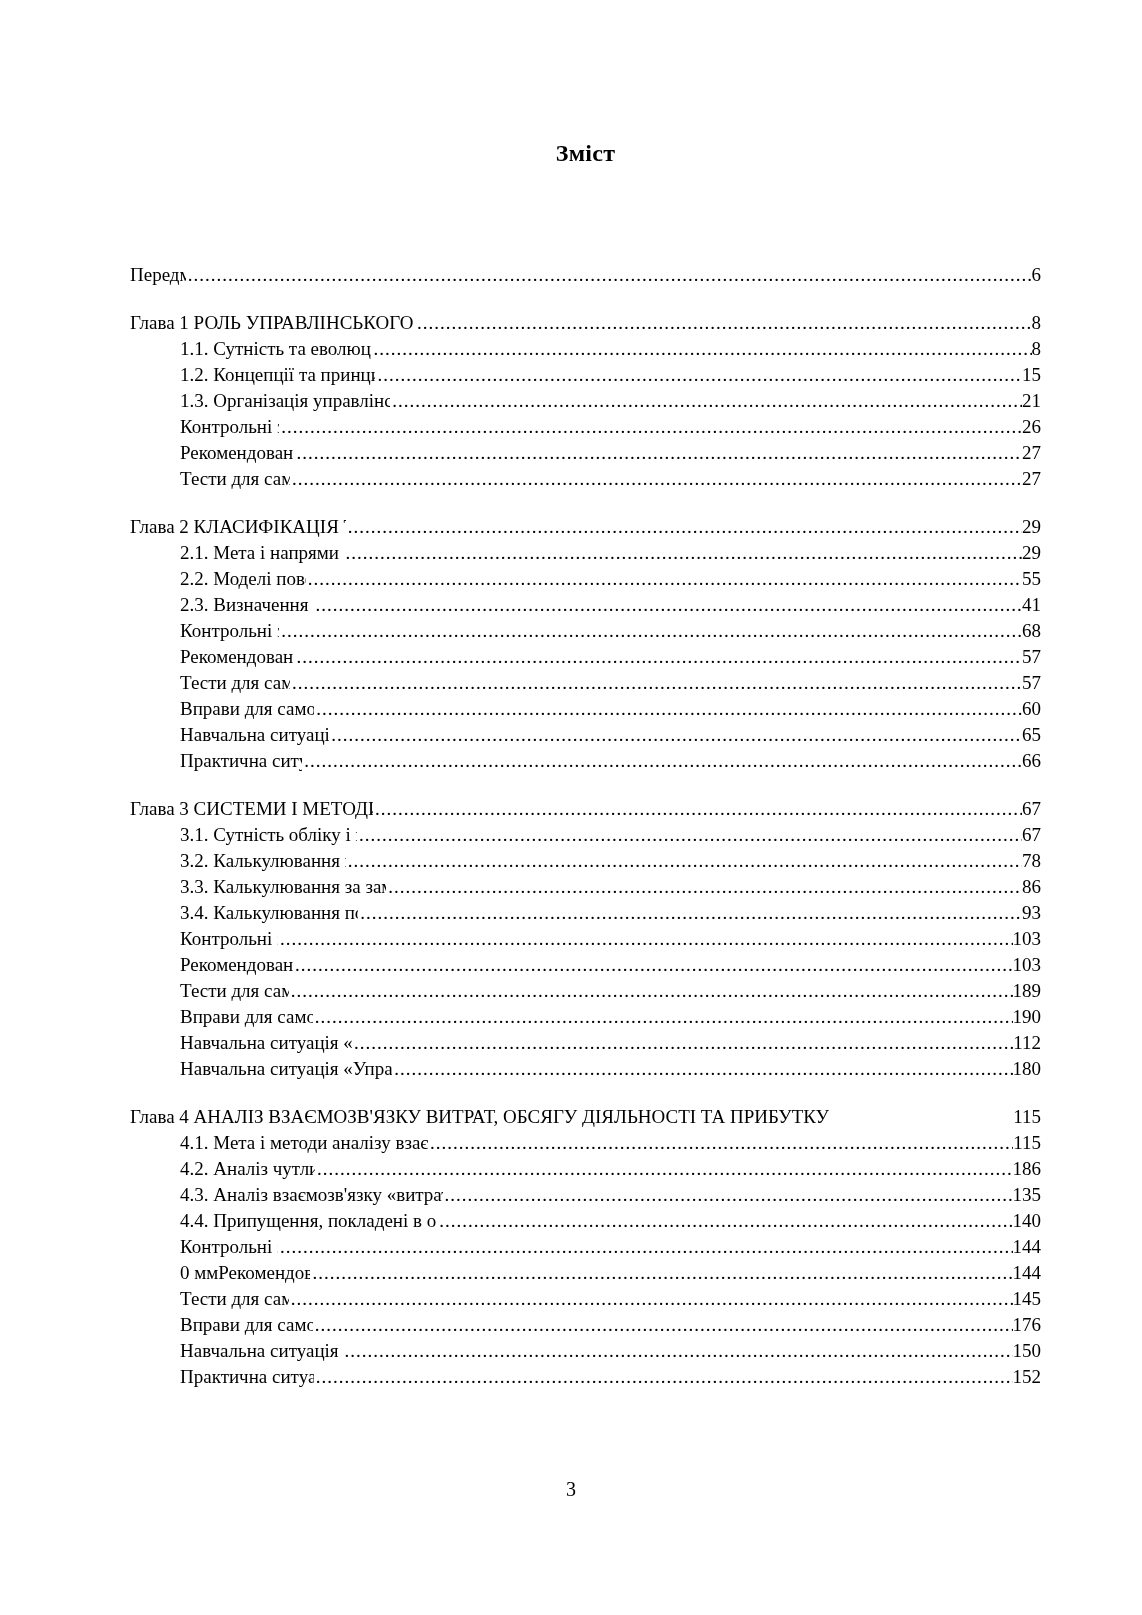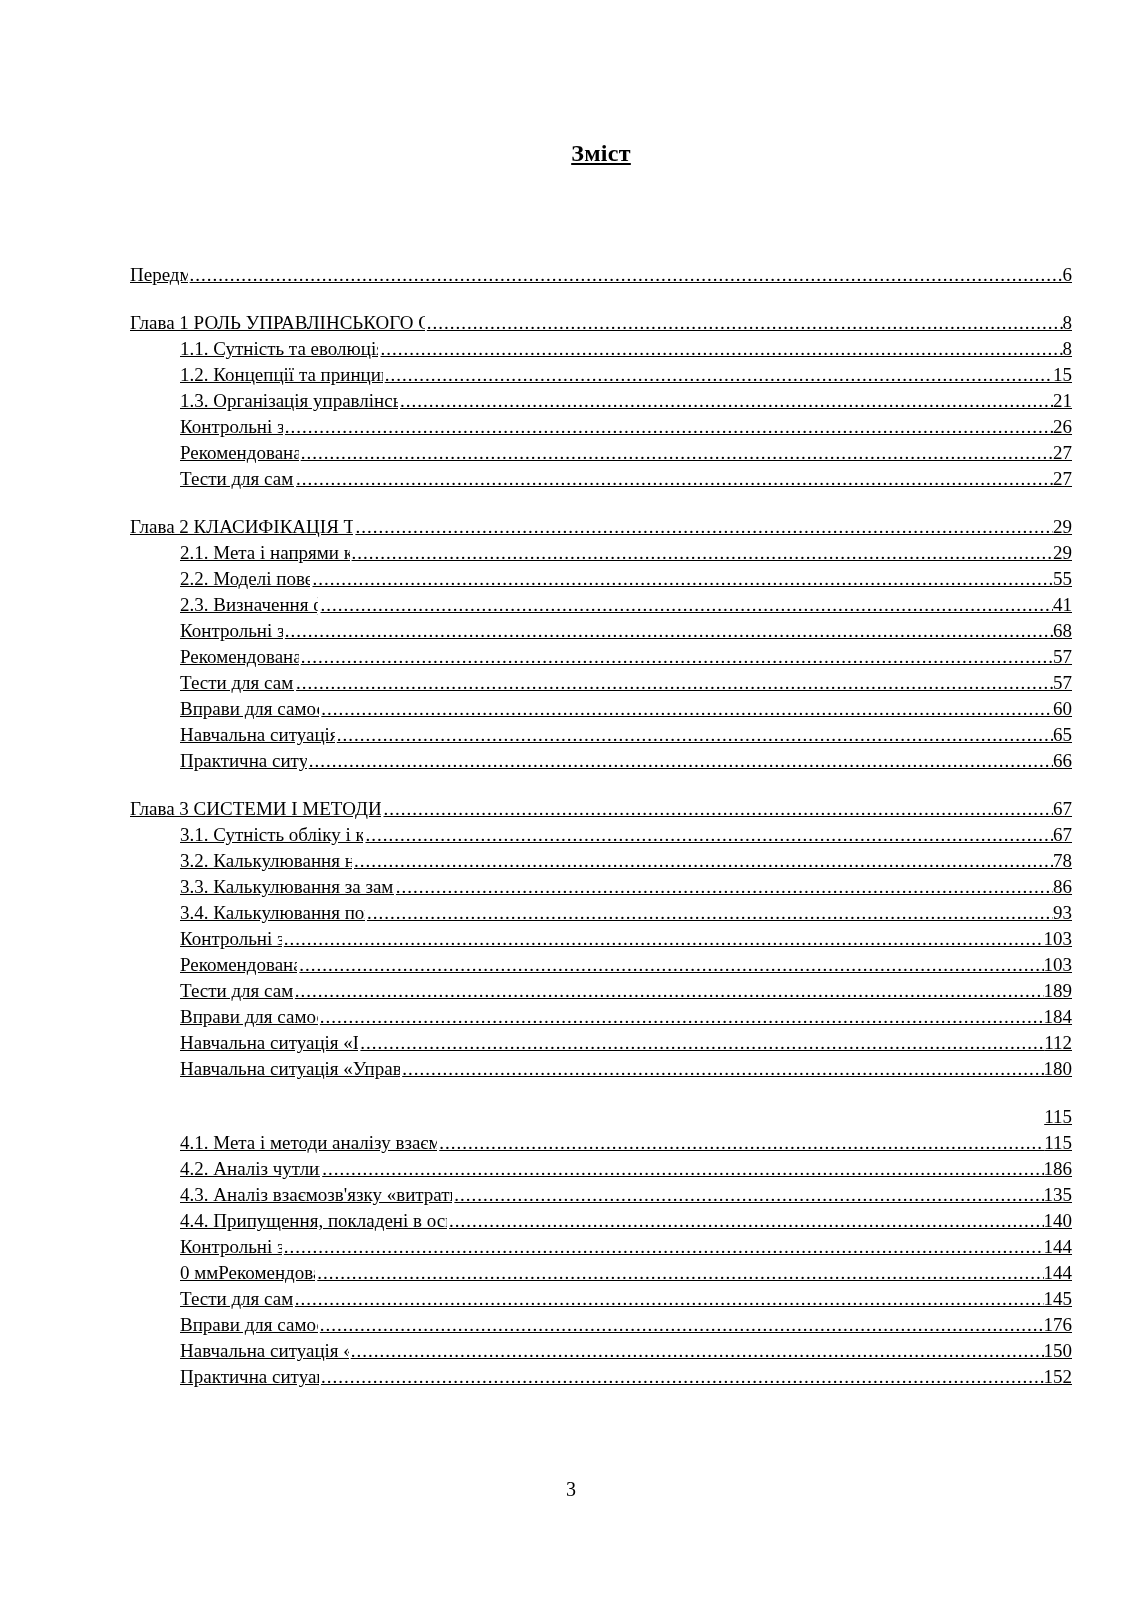--- a/index.html
+++ b/index.html
@@ -7,23 +7,22 @@
   body {
     font-family: "Liberation Serif", "DejaVu Serif", serif;
     color: #000000;
   }
   .page {
     width: 1142px;
     height: 1615px;
     margin: 0 auto;
     background: #ffffff;
     position: relative;
-    padding: 140px 70px 0 130px;
+    padding: 140px 101px 0 130px;
     overflow: hidden;
-    text-decoration: underline;
   }
   .doc-title {
     font-size: 24px;
     font-weight: bold;
     text-align: center;
     letter-spacing: 0.3px;
   }
   .toc {
     margin-top: 95px;
   }
@@ -190,33 +189,34 @@
         <span class="toc-page">103</span>
       </div>
       <div class="toc-row sub">
         <span class="toc-text">Тести для самоконтролю</span>
         <span class="toc-dots"></span>
         <span class="toc-page">189</span>
       </div>
       <div class="toc-row sub">
         <span class="toc-text">Вправи для самостійної роботи</span>
         <span class="toc-dots"></span>
-        <span class="toc-page">184</span>
+        <span class="toc-page">190</span>
       </div>
       <div class="toc-row sub">
         <span class="toc-text">Навчальна ситуація «Прибуток з бородою»</span>
         <span class="toc-dots"></span>
         <span class="toc-page">112</span>
       </div>
       <div class="toc-row sub">
         <span class="toc-text">Навчальна ситуація «Управлінський облік для чайників»</span>
         <span class="toc-dots"></span>
         <span class="toc-page">180</span>
       </div>
       <div class="toc-row gap">
+        <span class="toc-text">Глава 4 АНАЛІЗ ВЗАЄМОЗВ'ЯЗКУ ВИТРАТ, ОБСЯГУ ДІЯЛЬНОСТІ ТА ПРИБУТКУ</span>
         <span class="toc-dots no-dots"></span>
         <span class="toc-page">115</span>
       </div>
       <div class="toc-row sub">
         <span class="toc-text">4.1. Мета і методи аналізу взаємозв'язку «витрати – обсяг – прибуток»</span>
         <span class="toc-dots"></span>
         <span class="toc-page">115</span>
       </div>
       <div class="toc-row sub">
         <span class="toc-text">4.2. Аналіз чутливості прибутку</span>

